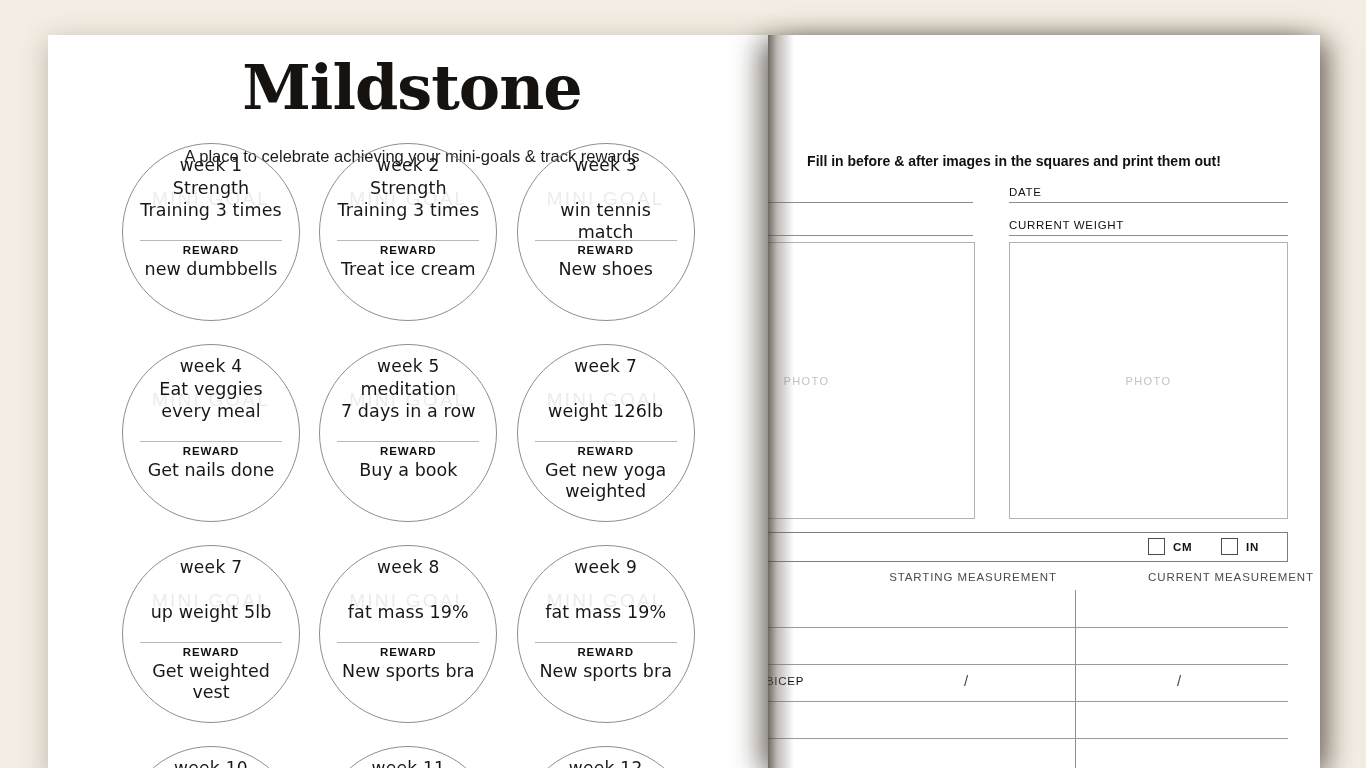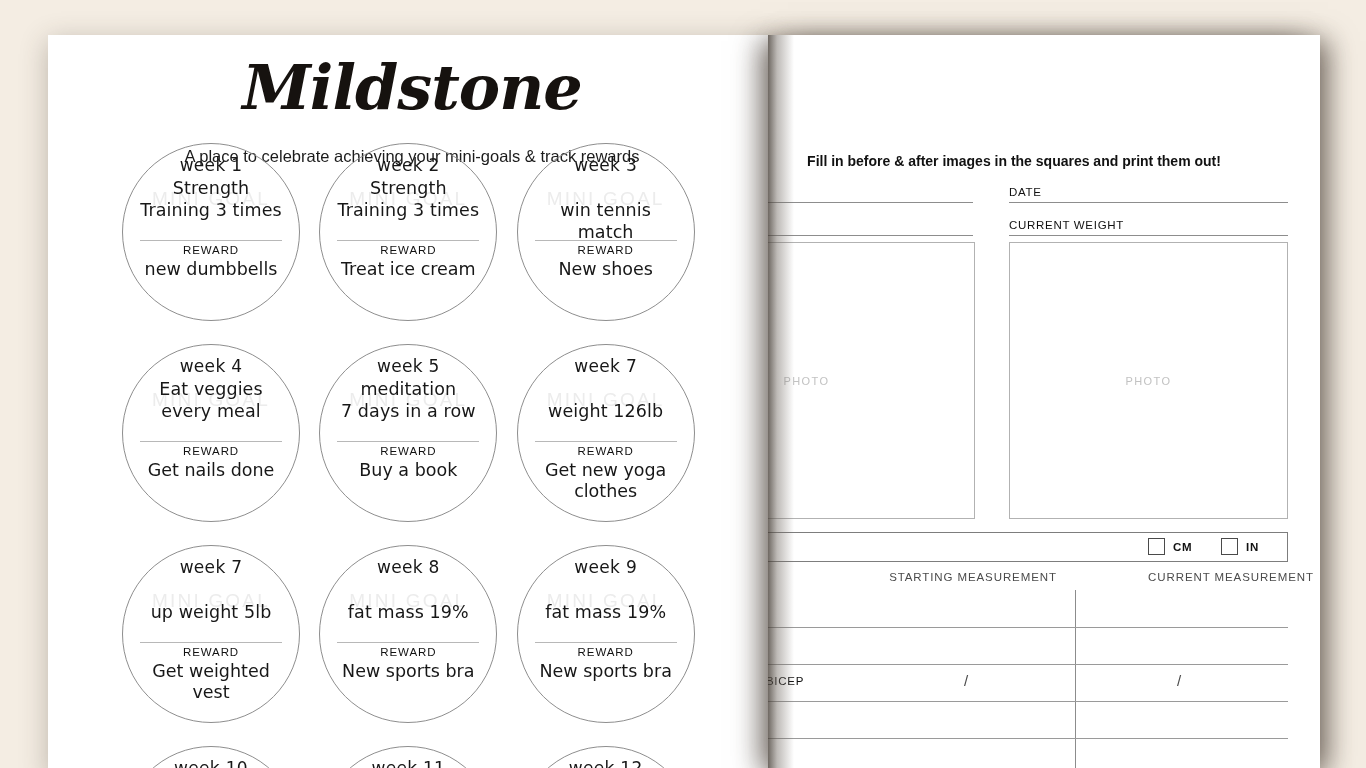--- a/index.html
+++ b/index.html
@@ -27,21 +27,21 @@
                 14px 0 26px -6px rgba(60,50,40,.55),
                 0 8px 26px rgba(60,50,40,.35);
     z-index:2;
     overflow:hidden;
   }
 
   
   .l-inner{position:relative;width:100%;height:100%;}
   .script-title{
     font-family:"DejaVu Serif",serif;
-    font-weight:700;font-style:italic;
+    font-weight:700;
     color:#16120f;
     text-align:center;
     letter-spacing:-1px;
     line-height:1;
   }
   #mildstone-title{
     font-size:62px;
     position:absolute;left:0;right:0;top:22px;
   }
   #mildstone-sub{
@@ -103,21 +103,21 @@
     position:absolute;
     left:17px;right:17px;
     height:1px;background:#b8b8b8;
     z-index:1;
   }
   .reward-block{
     position:absolute;left:0;right:0;
     text-align:center;z-index:1;
   }
   .reward-label{
-    font-size:11.5px;font-weight:400;
+    font-size:11.5px;font-weight:700;
     letter-spacing:.9px;color:#111;
     font-family:"Liberation Sans",sans-serif;
   }
   .reward-text{
     font-size:17.5px;
     font-family:"DejaVu Sans",sans-serif;
     color:#171717;
     line-height:1.22;
     margin-top:3px;
     padding:0 16px;
@@ -291,21 +291,21 @@
             <div class="watermark">MINI GOAL</div>
             <div class="goal-week">week 7</div>
             <div class="goal-text">
               <div>weight 126lb</div>
             </div>
             <div class="goal-rule"></div>
             <div class="reward-block">
               <div class="reward-label">REWARD</div>
               <div class="reward-text">
                 <div>Get new yoga</div>
-                <div>clothes</div>
+                <div>weighted</div>
               </div>
             </div>
           </div>
           <div class="goal-circle" data-lines="1">
             <div class="watermark">MINI GOAL</div>
             <div class="goal-week">week 7</div>
             <div class="goal-text">
               <div>up weight 5lb</div>
             </div>
             <div class="goal-rule"></div>

